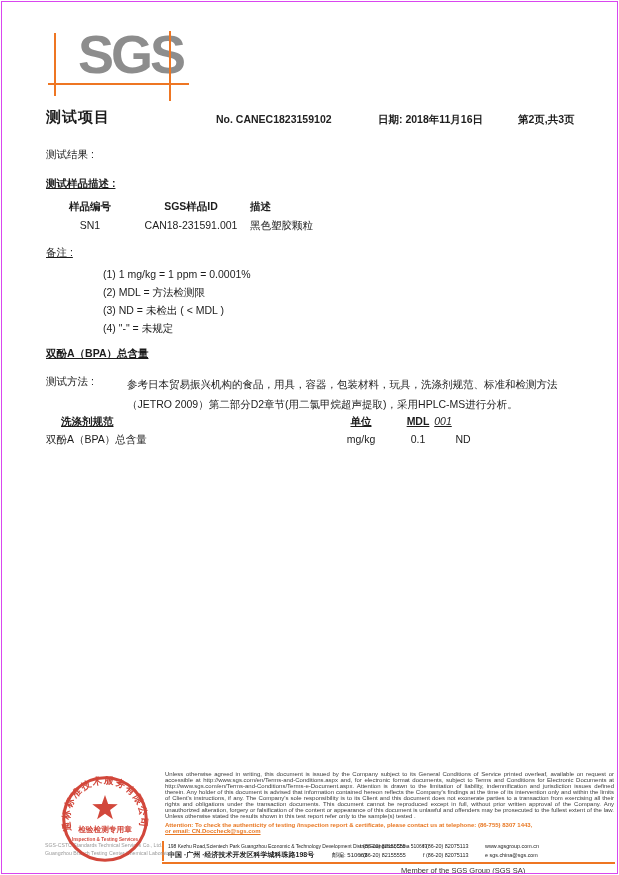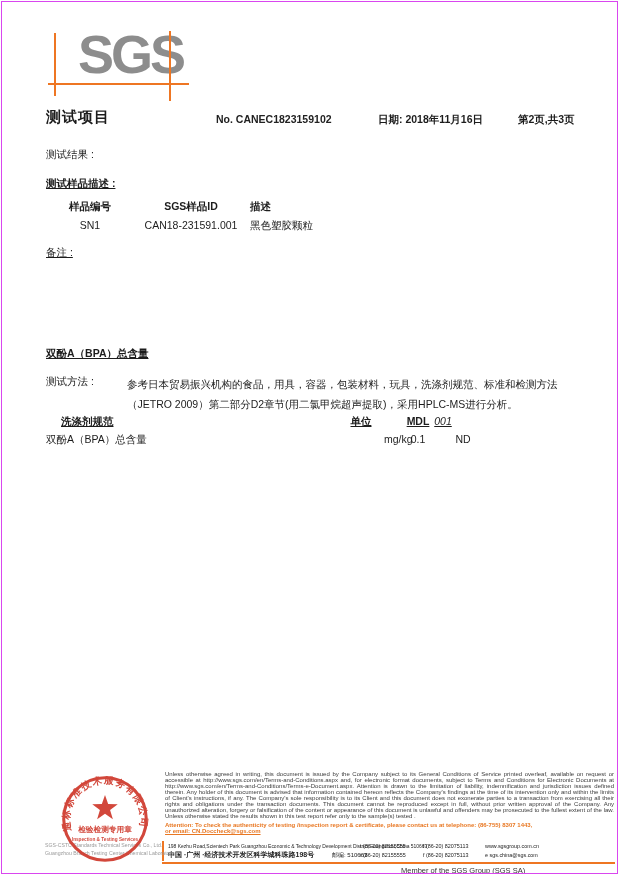--- a/index.html
+++ b/index.html
@@ -36,21 +36,21 @@
 
   .bpa-heading{left:44px;top:345px;font-size:10.5px;font-weight:bold;text-decoration:underline;}
   .method-label{left:44px;top:373px;}
   .method-text{left:125px;top:373px;width:464px;font-size:10.5px;line-height:19.5px;}
 
   .rt-head-item{left:59px;top:413px;font-size:10.5px;font-weight:bold;text-decoration:underline;}
   .rt-head-unit{left:338px;top:413px;width:42px;text-align:center;font-size:10.5px;font-weight:bold;text-decoration:underline;}
   .rt-head-mdl{left:398px;top:413px;width:36px;text-align:center;font-size:10.5px;font-weight:bold;text-decoration:underline;}
   .rt-head-001{left:424px;top:413px;width:34px;text-align:center;font-size:10.5px;font-weight:normal;font-style:italic;text-decoration:underline;}
   .rt-val-item{left:44px;top:431px;font-size:10.5px;}
-  .rt-val-unit{left:338px;top:431px;width:42px;text-align:left;font-size:10.5px;margin-left:44px;}
+  .rt-val-unit{left:338px;top:431px;width:42px;text-align:center;font-size:10.5px;}
   .rt-val-mdl{left:398px;top:431px;width:36px;text-align:center;font-size:10.5px;}
   .rt-val-001{left:444px;top:431px;width:34px;text-align:center;font-size:10.5px;}
 
   
   .legal{left:163px;top:769px;width:449px;height:50px;overflow:hidden;font-size:6px;line-height:6.05px;color:#3c3c3c;text-align:justify;}
   .attention{left:163px;top:820px;width:449px;font-size:6px;line-height:6.4px;color:#e87722;font-weight:bold;}
   .attention .u{text-decoration:underline;}
   .addr-vline{left:160px;top:839px;width:2px;height:20px;background:#ee7623;}
   .addr-row1{left:166px;top:840px;width:449px;height:8px;font-size:5.4px;color:#222;}
   .addr-row2{left:166px;top:847px;width:449px;height:11px;font-size:5.4px;color:#222;}
@@ -95,20 +95,26 @@
       <span class="sc3">描述</span>
     </div>
     <div class="s-row">
       <span class="sc1">SN1</span>
       <span class="sc2">CAN18-231591.001</span>
       <span class="sc3">黑色塑胶颗粒</span>
     </div>
   </div>
 
   <span class="abs body-txt notes-label">备注 :</span>
+  <div class="abs notes-list">
+    <div>(1) 1 mg/kg = 1 ppm = 0.0001%</div>
+    <div>(2) MDL = 方法检测限</div>
+    <div>(3) ND = 未检出 ( &lt; MDL )</div>
+    <div>(4) "-" = 未规定</div>
+  </div>
 
   <span class="abs bpa-heading">双酚A（BPA）总含量</span>
   <span class="abs body-txt method-label">测试方法 :</span>
   <div class="abs method-text">参考日本贸易振兴机构的食品，用具，容器，包装材料，玩具，洗涤剂规范、标准和检测方法（JETRO 2009）第二部分D2章节(用二氯甲烷超声提取)，采用HPLC-MS进行分析。</div>
 
   <span class="abs rt-head-item">洗涤剂规范</span>
   <span class="abs rt-head-unit">单位</span>
   <span class="abs rt-head-mdl">MDL</span>
   <span class="abs rt-head-001">001</span>
   <span class="abs rt-val-item">双酚A（BPA）总含量</span>

